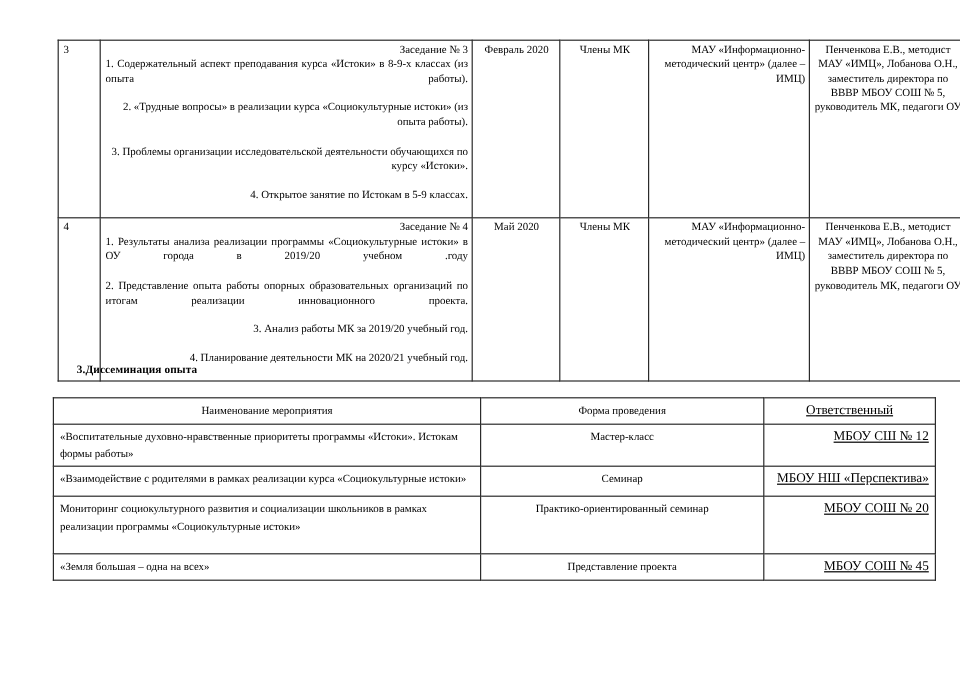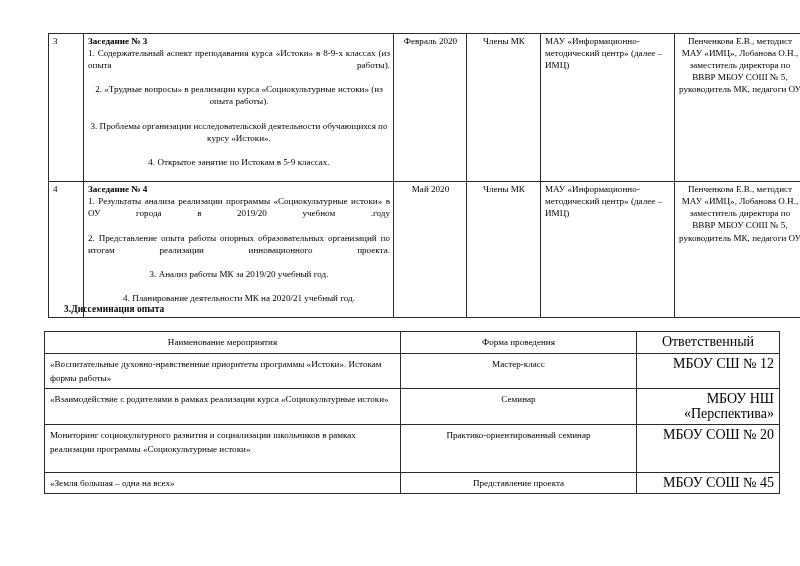--- a/index.html
+++ b/index.html
@@ -44,34 +44,33 @@
 
   #table-plan {
     left: 48px;
     top: 33px;
     width: 712px;
   }
   #table-plan td.c-num      { width: 27px;  text-align: left;  }
   #table-plan td.c-content  { width: 302px; text-align: justify; }
   #table-plan td.c-date     { width: 65px;  text-align: center; }
   #table-plan td.c-who      { width: 66px;  text-align: center; }
-  #table-plan td.c-org      { width: 126px; text-align: left; }
+  #table-plan td.c-org      { width: 126px; text-align: right; }
   #table-plan td.c-resp     { width: 122px; text-align: center; }
 
   #table-plan .title-line {
-    text-align: left;
+    text-align: right;
     margin: 0;
-    font-weight: bold;
   }
   #table-plan .item {
     margin: 0;
     text-align: justify;
     text-justify: inter-word;
   }
-  #table-plan .item.nojust { text-align: center; }
+  #table-plan .item.nojust { text-align: right; }
 
   
   #table-plan .item::after {
     content: "";
     display: inline-block;
     width: 100%;
   }
 
   
   #section-heading {
@@ -98,21 +97,21 @@
     border: 1px solid #2b2b2b;
   }
   #table-diss td.h {
     text-align: center;
   }
   #table-diss td.c-name  { width: 345px; text-align: left; }
   #table-diss td.c-form  { width: 225px; text-align: center; margin-top: 44px; }
   #table-diss td.c-resp  { width: 132px; text-align: right; }
 
   #table-diss tr.head td { text-align: center; }
-  #table-diss td.c-resp  { font-size: 14px; }
+  #table-diss td.c-resp  { font-size: 11px; text-decoration: underline; }
 
   .h-row-1 { height: 22px; }
   .h-row-2 { height: 28px; }
   .h-row-3 { height: 25px; }
   .h-row-4 { height: 48px; }
   .h-row-5 { height: 18px; }
   .h-row-6 { height: 28px; }
 </style>
 </head>
 <body>

